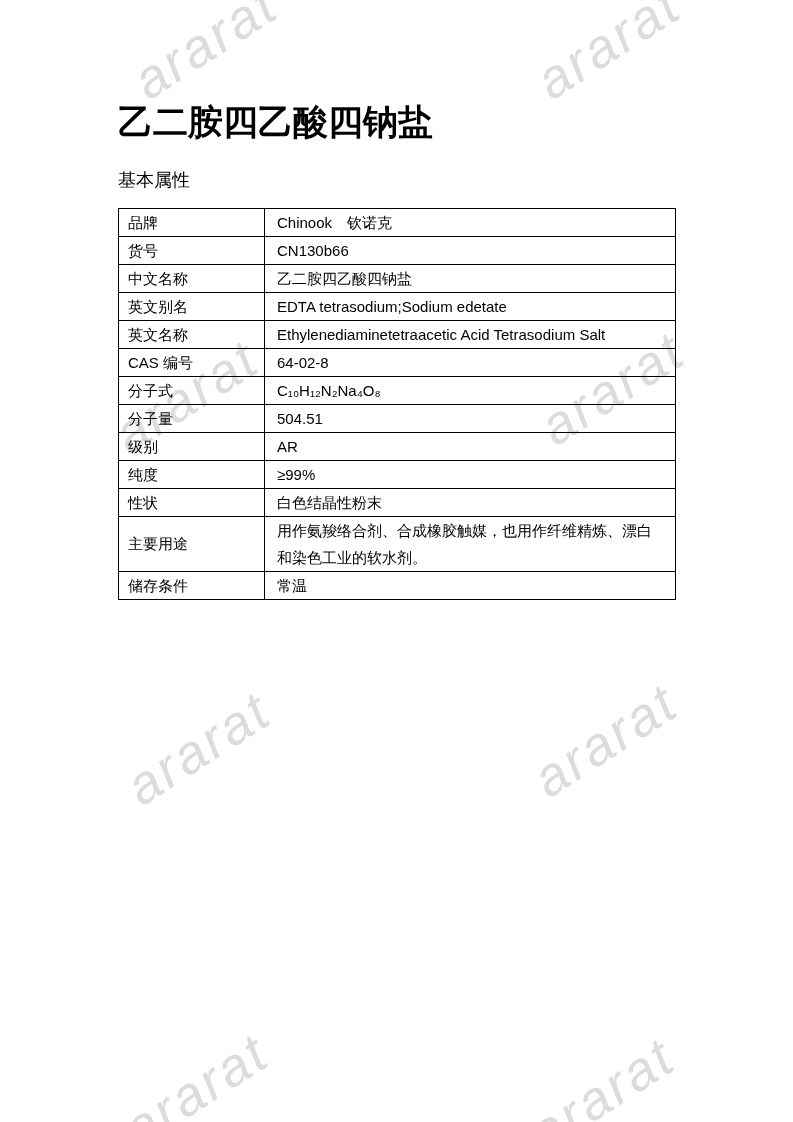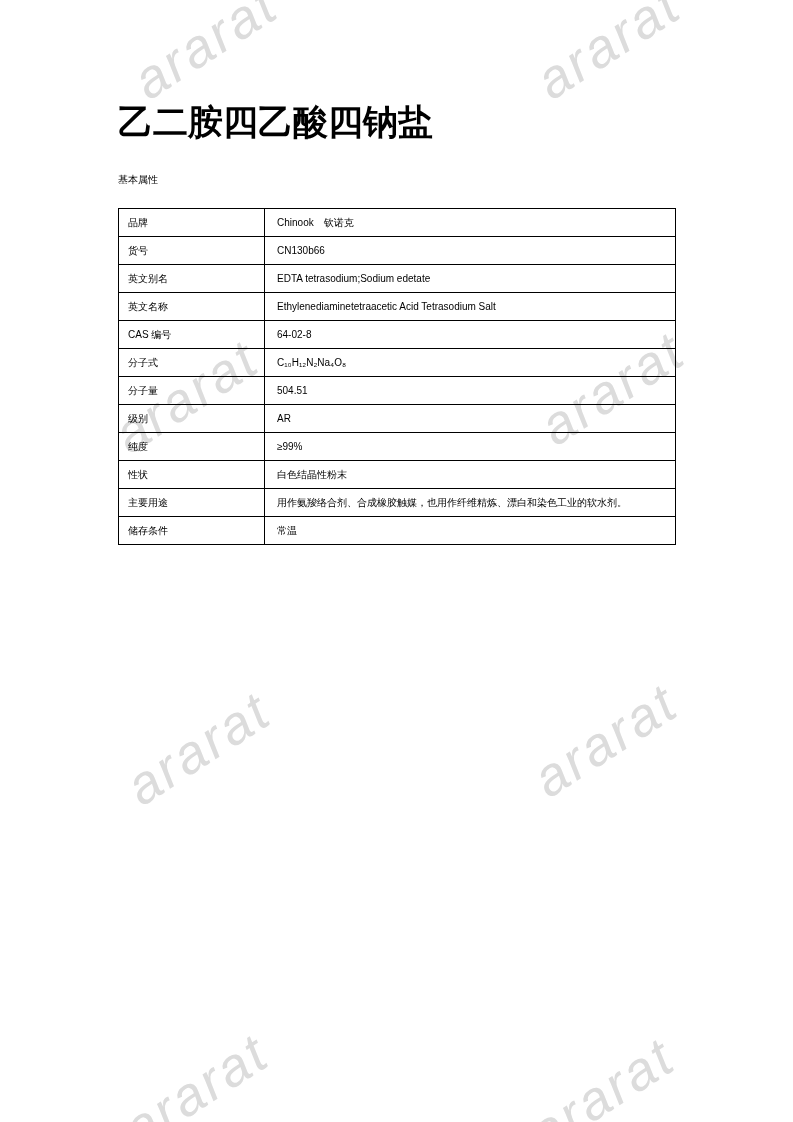--- a/index.html
+++ b/index.html
@@ -37,34 +37,34 @@
   }
   .title {
     margin: 0;
     font-size: 35px;
     font-weight: 700;
     line-height: 1.25;
     color: #000000;
   }
   .section-heading {
     margin-top: 27px;
-    font-size: 10px;
+    font-size: 18px;
     line-height: 18px;
     color: #000000;
   }
   table.props {
     border-collapse: collapse;
     table-layout: fixed;
     width: 557px;
     margin-top: 19px;
     background: transparent;
   }
   table.props td {
     border: 1px solid #000000;
-    font-size: 10px;
+    font-size: 15px;
     line-height: 27px;
     vertical-align: middle;
     padding: 0 10px 0 12px;
     word-break: break-all;
     margin-top: 44px;
   }
   table.props td.label {
     padding-left: 9px;
   }
   col.c-label { width: 146px; }
@@ -96,20 +96,24 @@
           <col class="c-value">
         </colgroup>
       <tbody>
         <tr>
           <td class="label">品牌</td>
           <td class="value">Chinook　钦诺克</td>
         </tr>
         <tr>
           <td class="label">货号</td>
           <td class="value">CN130b66</td>
+        </tr>
+        <tr>
+          <td class="label">中文名称</td>
+          <td class="value">乙二胺四乙酸四钠盐</td>
         </tr>
         <tr>
           <td class="label">英文别名</td>
           <td class="value">EDTA tetrasodium;Sodium edetate</td>
         </tr>
         <tr>
           <td class="label">英文名称</td>
           <td class="value">Ethylenediaminetetraacetic Acid Tetrasodium Salt</td>
         </tr>
         <tr>

